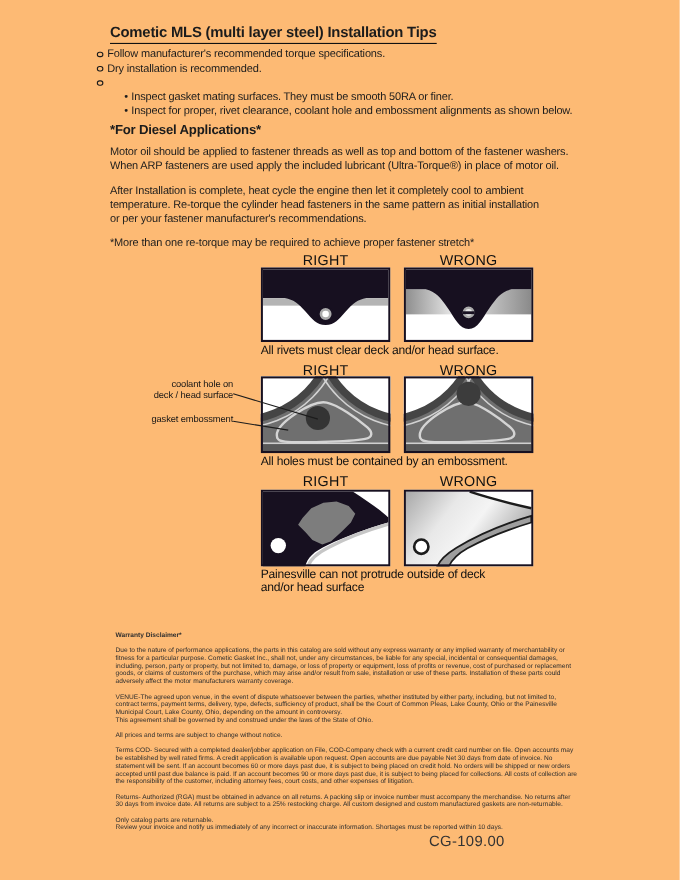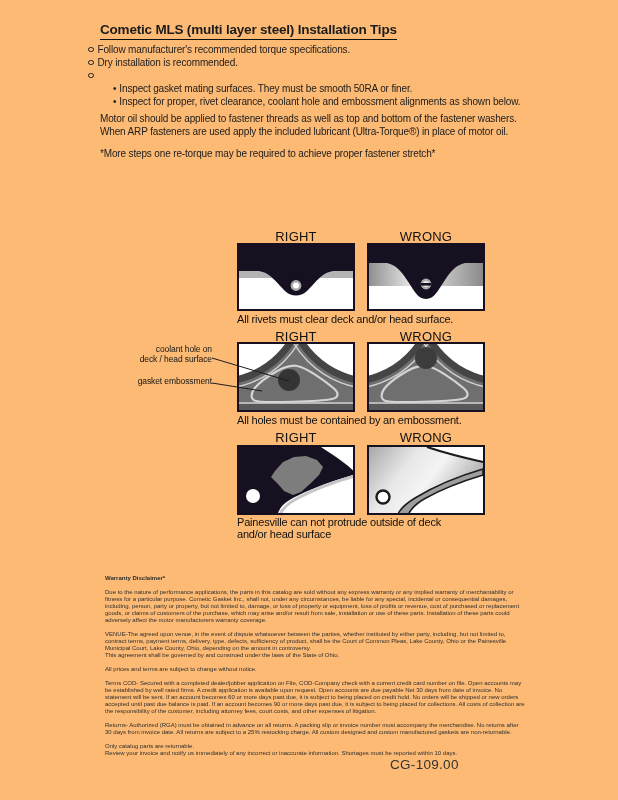--- a/index.html
+++ b/index.html
@@ -69,23 +69,27 @@
       <span class="dot">•</span>
       <span>Inspect gasket mating surfaces.  They must be smooth 50RA or finer.</span>
     </div>
     <div class="b2">
       <span class="dot">•</span>
       <span>Inspect for proper, rivet clearance, coolant hole and embossment alignments as shown below.</span>
     </div>
   </div>
 
   <div class="diesel">
+    <h3>*For Diesel Applications*</h3>
     <p class="preline">Motor oil should be applied to fastener threads as well as top and bottom of the fastener washers.
 When ARP fasteners are used apply the included lubricant (Ultra-Torque®) in place of motor oil.</p>
-    <p class="preline">*More steps one re-torque may be required to achieve proper fastener stretch*</p>
+    <p class="preline">After Installation is complete, heat cycle the engine then let it completely cool to ambient
+temperature. Re-torque the cylinder head fasteners in the same pattern as initial installation
+or per your fastener manufacturer's recommendations.</p>
+    <p class="preline">*More than one re-torque may be required to achieve proper fastener stretch*</p>
   </div>
 
   <div class="fig-label" style="left:237px;top:229px">RIGHT</div>
   <div class="fig-label" style="left:367px;top:229px">WRONG</div>
 
   <div class="fig-box" style="left:237px;top:243px">
     <svg viewBox="0 0 118 68" width="118" height="68">
       <rect width="118" height="68" fill="#ffffff"></rect>
       <rect x="2" y="28" width="114" height="7" fill="#b4b4b4"></rect>
       <rect x="2" y="35" width="114" height="31" fill="#ffffff"></rect>

